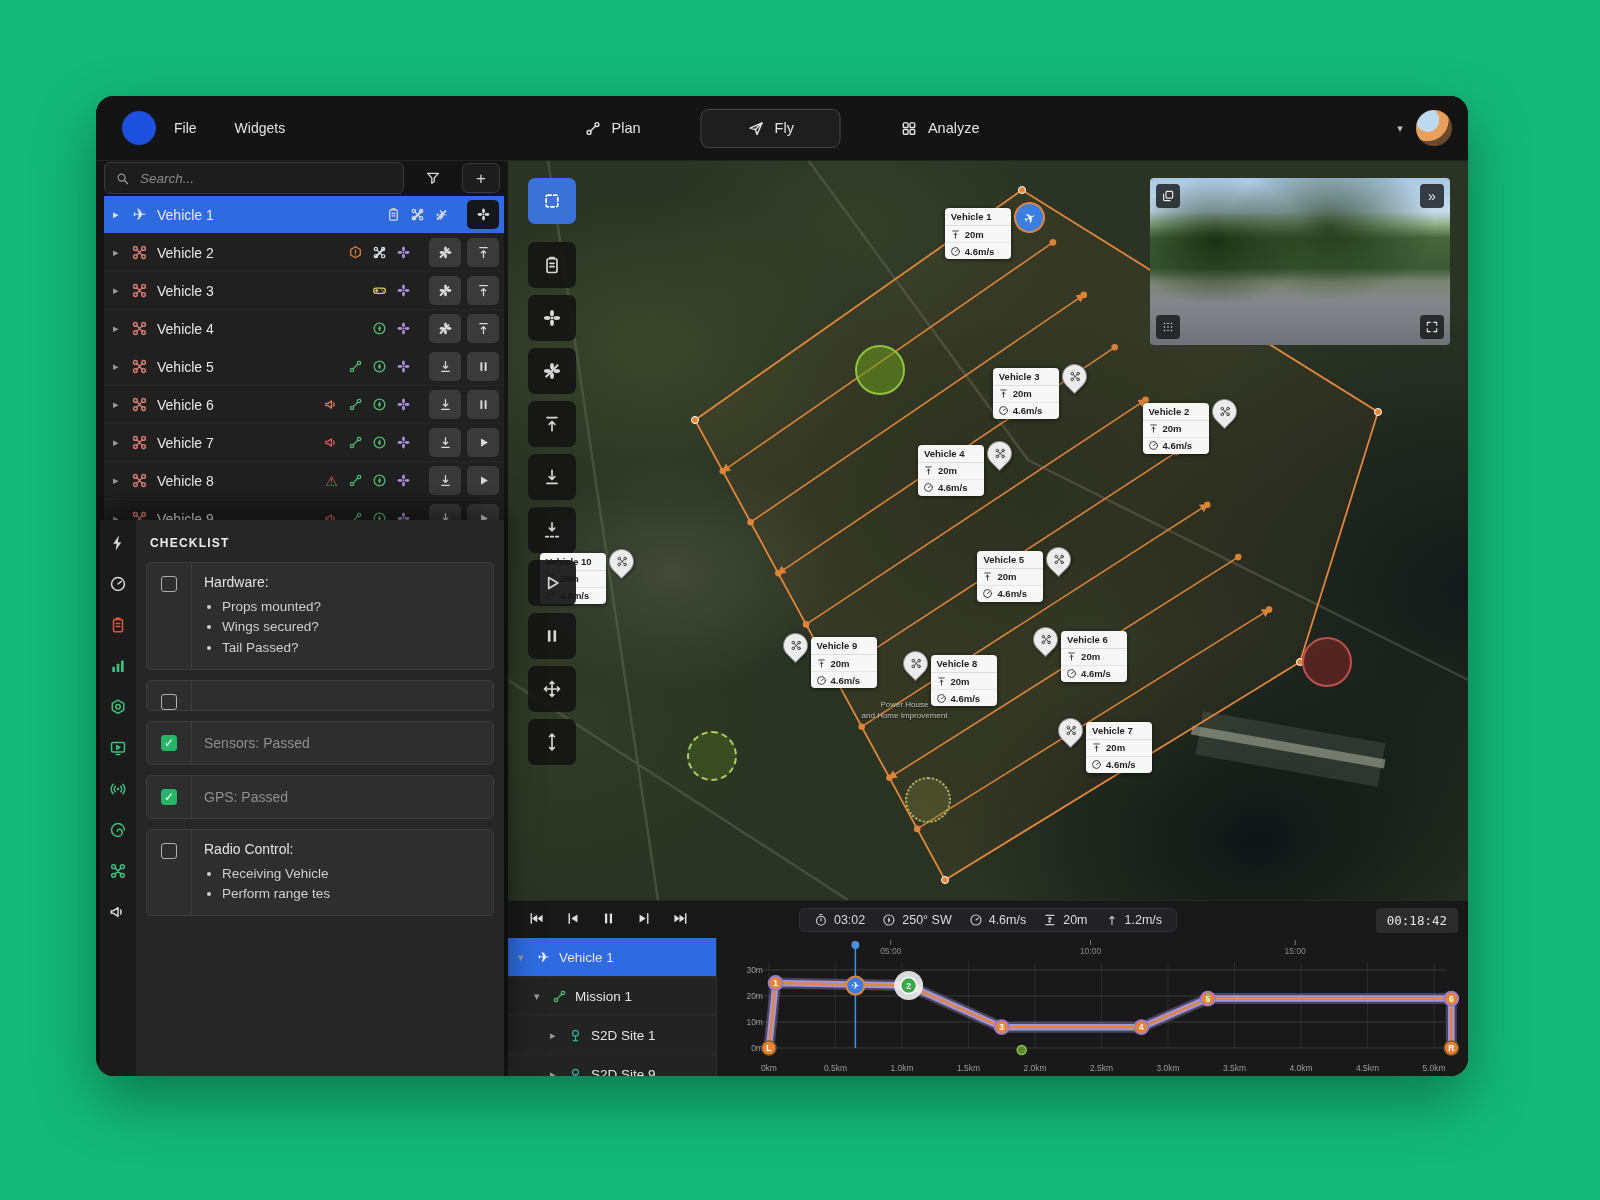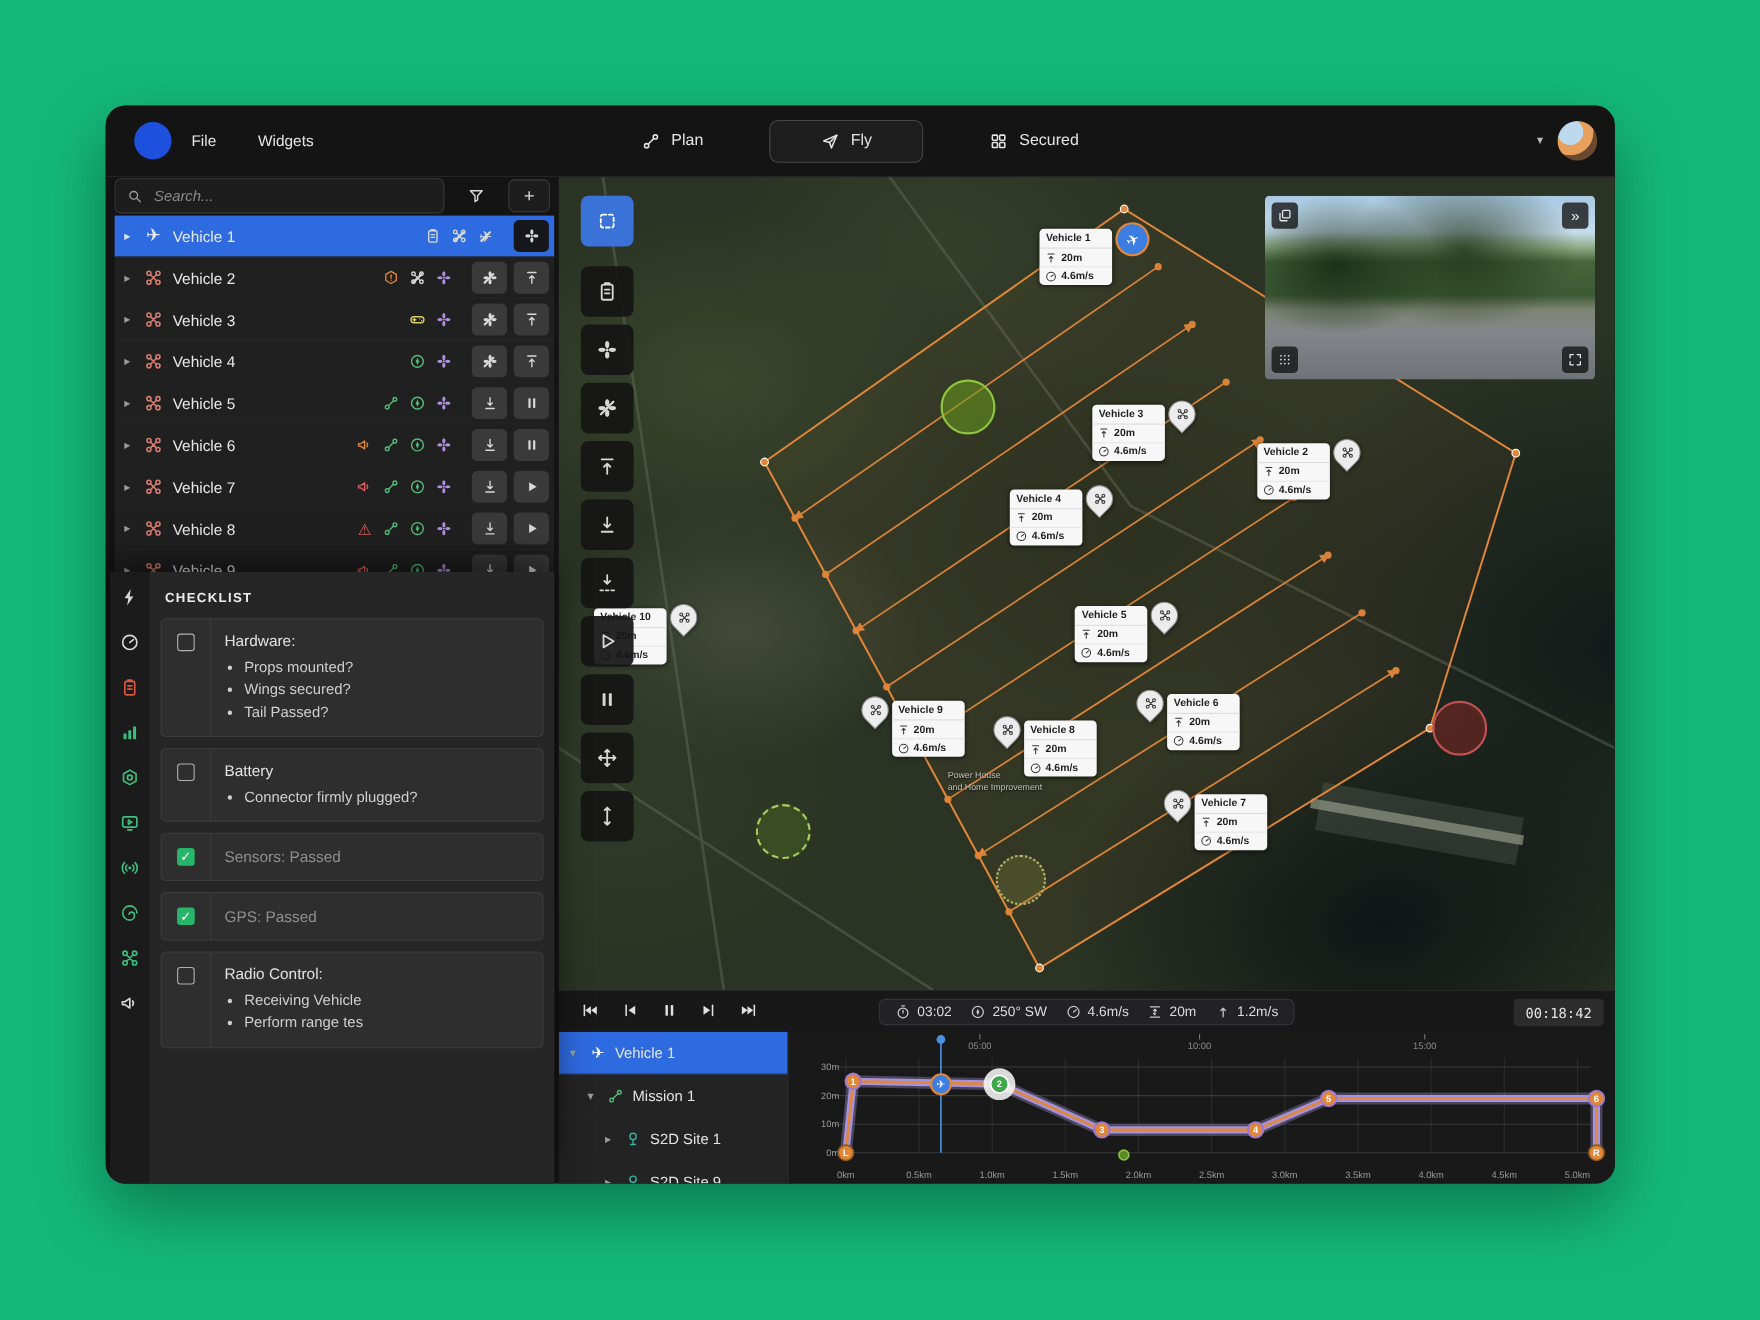--- a/index.html
+++ b/index.html
@@ -83,21 +83,21 @@
   .zone.dolive{width:42px;height:42px;background:rgba(130,130,60,.3);border:2px dotted #b8b86a;}
   .zone.red{width:46px;height:46px;background:rgba(150,40,40,.45);border:2px solid #c05050;}
   .marker{position:absolute;display:flex;align-items:flex-start;gap:3px;z-index:5;}
   .mcard{width:66px;background:#f7f7f7;border-radius:4px;box-shadow:0 1px 4px rgba(0,0,0,.55);overflow:hidden;flex:none;}
   .mhead{font-size:9.5px;font-weight:bold;color:#1e1e1e;padding:3px 6px;border-bottom:1px solid #ddd;white-space:nowrap;}
   .mrow{display:flex;align-items:center;gap:4px;padding:2.5px 5px;font-size:9.5px;color:#1e1e1e;font-weight:bold;}
   .mrow + .mrow{border-top:1px solid #e6e6e6;}
   .pin{width:23px;height:23px;background:#ececec;border:1px solid #8a8a8a;border-radius:50% 50% 50% 0;transform:rotate(-45deg);display:flex;align-items:center;justify-content:center;box-shadow:0 1px 3px rgba(0,0,0,.5);margin-top:-4px;flex:none;}
   .pin .ico{transform:rotate(45deg);}
   .pinplane{width:27px;height:27px;border-radius:50%;background:#3b7de0;border:2px solid #e2873a;color:#fff;display:flex;align-items:center;justify-content:center;font-size:14px;margin-top:-6px;flex:none;transform:rotate(-25deg);}
-  .maplabel{position:absolute;color:#d8d8d8;font-size:8px;opacity:.85;z-index:4;text-shadow:0 1px 2px #000;line-height:1.3;transform:translate(-50%,0);}
+  .maplabel{position:absolute;color:#d8d8d8;font-size:8px;text-align:center;opacity:.85;z-index:4;text-shadow:0 1px 2px #000;line-height:1.3;transform:translate(-50%,0);}
   
   .playbar{position:absolute;left:412px;top:804px;right:0;height:38px;background:#181818;border-top:1px solid #262626;display:flex;align-items:center;z-index:12;}
   .pbtns{display:flex;gap:16px;margin-left:18px;}
   .pbtn{background:none;border:none;color:#e0e0e0;width:20px;height:20px;padding:0;}
   .telem{position:absolute;left:50%;transform:translateX(-50%);display:flex;align-items:center;gap:17px;background:#222226;border:1px solid #34343a;border-radius:6px;padding:4px 14px;}
   .titem{display:flex;align-items:center;gap:6px;color:#dcdcdc;font-size:12.5px;white-space:nowrap;}
   .tstamp{position:absolute;right:10px;background:#2c2c2c;border-radius:4px;padding:5px 11px;color:#e4e4e4;font-size:12.5px;font-family:"DejaVu Sans Mono",monospace;}
   
   .bottom{position:absolute;left:412px;top:842px;right:0;bottom:0;display:flex;z-index:12;background:#1b1b1b;}
   .tree{width:208px;background:#232323;border-right:1px solid #2e2e2e;flex:none;overflow:hidden;}
@@ -145,21 +145,21 @@
         </button>
         <button class="tab">
           <span class="ico" style="height: 17px; width: 17px; color: rgb(228, 228, 228);">
             <svg viewBox="0 0 24 24">
               <rect x="4" y="4" width="6.6" height="6.6" rx="1.2"></rect>
               <rect x="13.4" y="4" width="6.6" height="6.6" rx="1.2"></rect>
               <rect x="4" y="13.4" width="6.6" height="6.6" rx="1.2"></rect>
               <rect x="13.4" y="13.4" width="6.6" height="6.6" rx="1.2"></rect>
             </svg>
           </span>
-          <span>Secured</span>
+          <span>Analyze</span>
         </button>
       </div>
     <div class="userbox">
       <span class="ico" style="width:12px;height:12px;font-size:11px;color:#bbb;">▾</span>
       <div class="avatar"></div>
     </div>
   </div>
 
   <div class="sidebar">
     <div class="searchrow">
@@ -778,26 +778,20 @@
               <ul>
                 <li>Props mounted?</li>
                 <li>Wings secured?</li>
                 <li>Tail Passed?</li>
               </ul>
             </div>
           </div>
           <div class="clitem">
             <div class="clcheckcol">
               <button class="cb"></button>
-            </div>
-            <div class="clbody">
-              <div>Battery</div>
-              <ul>
-                <li>Connector firmly plugged?</li>
-              </ul>
             </div>
           </div>
           <div class="clitem passed">
             <div class="clcheckcol">
               <button class="cb on">✓</button>
             </div>
             <div class="clbody">
               <div>Sensors: Passed</div>
             </div>
           </div>

